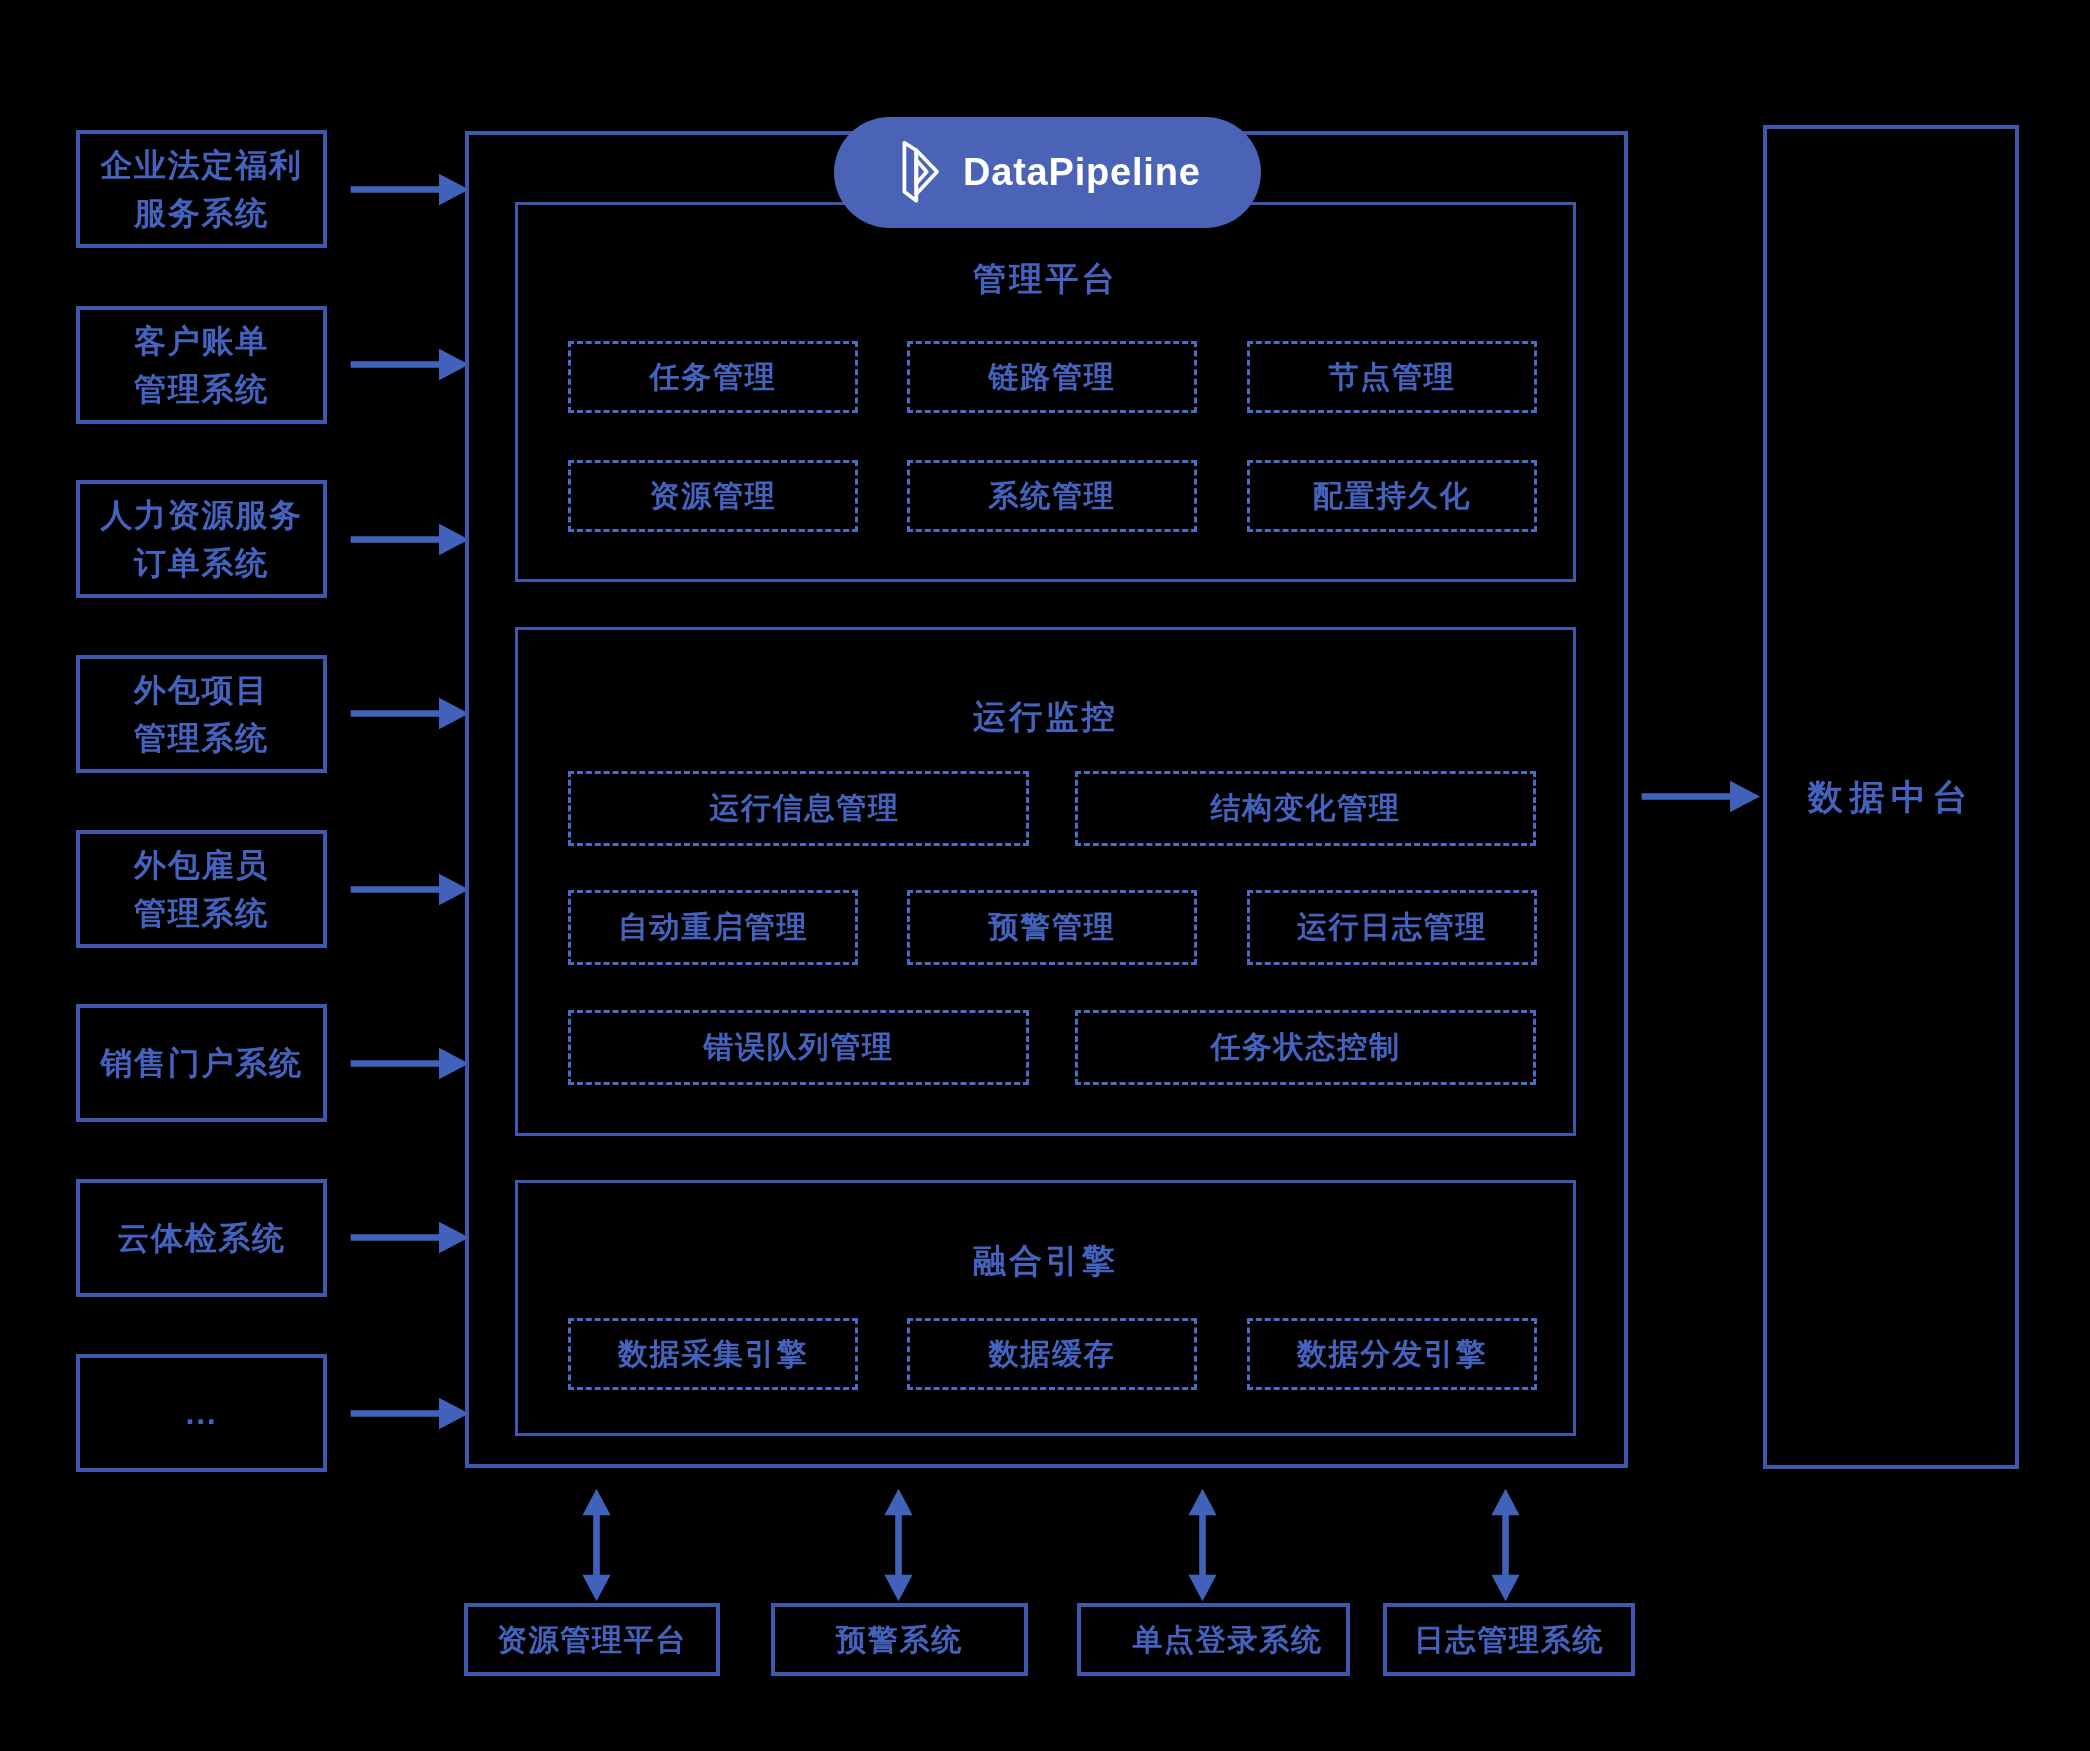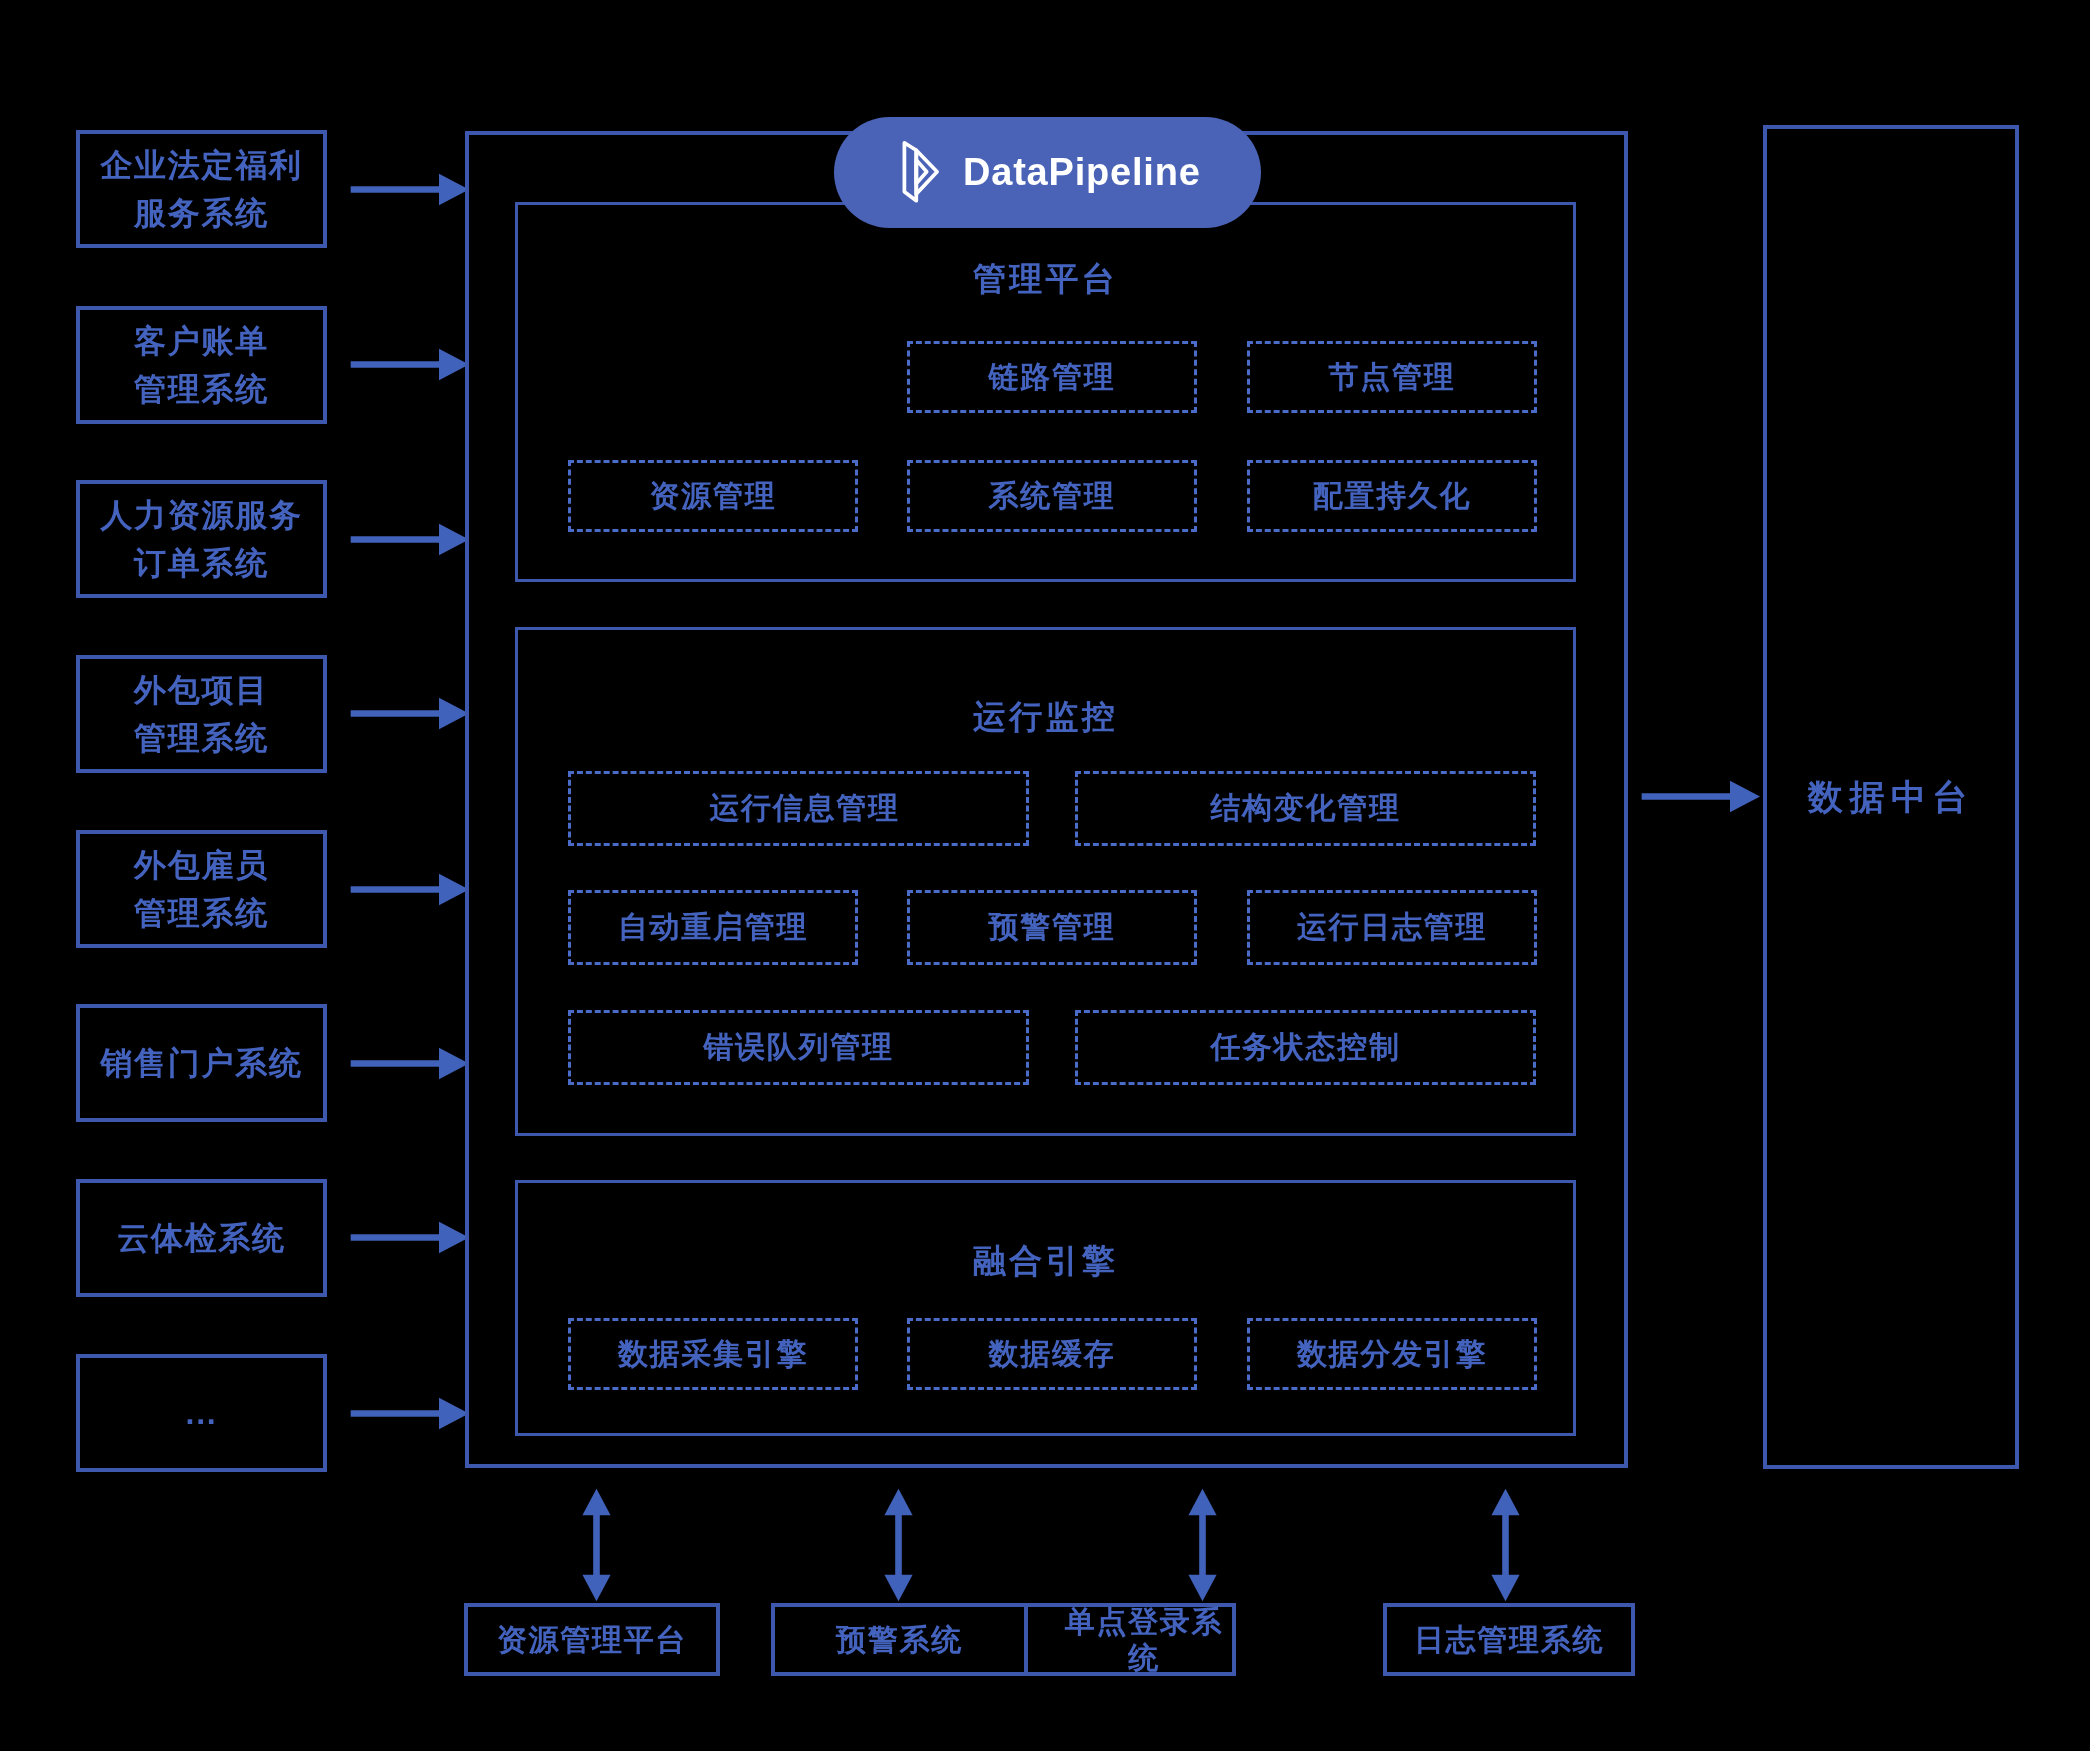--- a/index.html
+++ b/index.html
@@ -127,20 +127,23 @@
     <svg class="logo-icon-svg" viewBox="0 0 70 90">
       <polygon points="14,5 30,15 30,83 14,71"></polygon>
       <polygon points="30,15 58,44 30,74"></polygon>
       <polygon points="30,28 44,44 30,60"></polygon>
     </svg>
     <span class="logo-text">DataPipeline</span>
   </div>
 
   <div class="section" style="top:202px;height:380px;">
     <div class="section-title" style="top:52px;">管理平台</div>
+    <div class="module narrow" style="left:50px;top:136px;">
+        <span>任务管理</span>
+      </div>
     <div class="module narrow" style="left:389px;top:136px;">
         <span>链路管理</span>
       </div>
     <div class="module narrow" style="left:729px;top:136px;">
         <span>节点管理</span>
       </div>
     <div class="module narrow" style="left:389px;top:255px;">
         <span>系统管理</span>
       </div>
     <div class="module narrow" style="left:50px;top:255px;">
@@ -214,17 +217,17 @@
       <polygon points="22,138 5,106 39,106"></polygon>
     </svg>
   <svg class="arrow" style="left:1487px;top:1487px;" width="37" height="116" viewBox="0 0 44 140">
       <line x1="22" y1="28" x2="22" y2="112"></line>
       <polygon points="22,2 39,34 5,34"></polygon>
       <polygon points="22,138 5,106 39,106"></polygon>
     </svg>
 
   <div class="sysbox bottom-sys" style="left:464px;width:256px;"><span>资源管理平台</span></div>
   <div class="sysbox bottom-sys" style="left:771px;width:257px;"><span>预警系统</span></div>
-  <div class="sysbox bottom-sys" style="left:1024px;width:212px;padding-left:28px;"><span>单点登录系统</span></div>
+  <div class="sysbox bottom-sys" style="left:1077px;width:273px;padding-left:28px;"><span>单点登录系统</span></div>
   <div class="sysbox bottom-sys" style="left:1383px;width:252px;"><span>日志管理系统</span></div>
 
 </div>
 
 
 </body></html>

